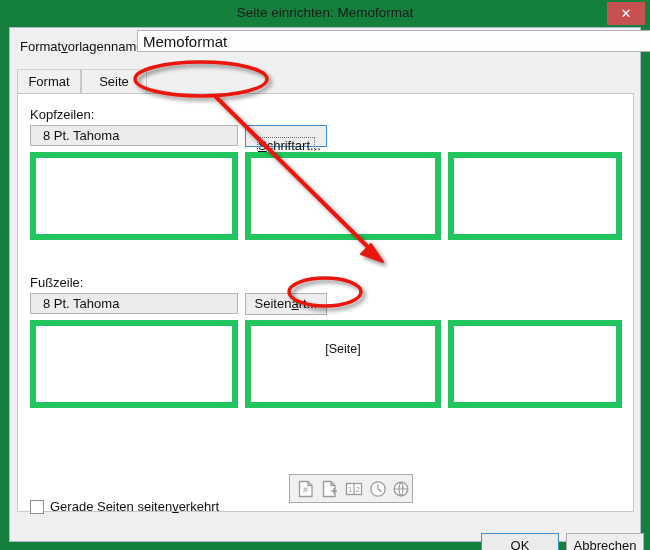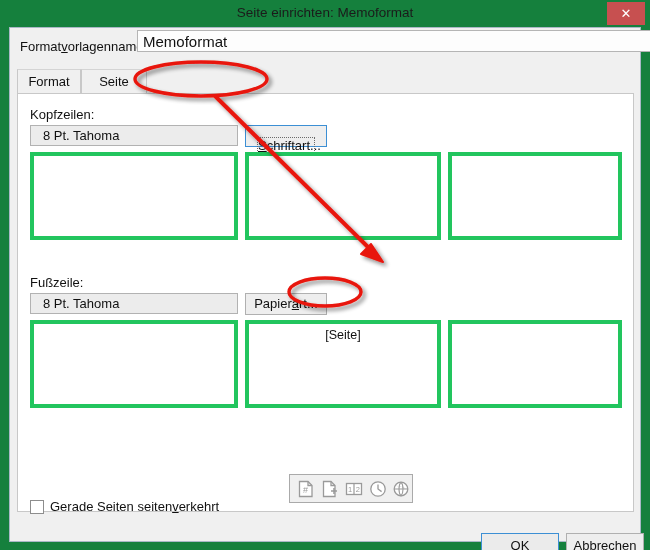--- a/index.html
+++ b/index.html
@@ -197,25 +197,25 @@
   }
   .font-button .inner-focus {
     display: block;
     line-height: 20px;
   }
 
   .preview-box {
     position: absolute;
     box-sizing: border-box;
     background: #ffffff;
-    border: 4px solid #22c55e;
+    border: 6px solid #22c55e;
     font-size: 12.5px;
     color: #111;
     text-align: center;
-    padding-top: 4px;
+    padding-top: 16px;
     overflow: hidden;
   }
 
   
   #insert-toolbar {
     position: absolute;
     left: 271px;
     top: 380px;
     width: 124px;
     height: 29px;
@@ -332,21 +332,21 @@
 
       <div class="preview-box" style="left:12px; top:58px; width:208px; height:88px;"></div>
       <div class="preview-box" style="left:227px; top:58px; width:196px; height:88px;"></div>
       <div class="preview-box" style="left:430px; top:58px; width:174px; height:88px;"></div>
 
       <div class="section-label" style="left:12px; top:181px;">Fußzeile:</div>
 
       <div class="font-display" style="left:12px; top:199px; width:208px;">8 Pt. Tahoma</div>
 
       <button class="font-button" style="left:227px; top:199px; width:82px;">
-        <span class="inner-focus"><span>Papier</span><u>a</u><span>rt...</span></span>
+        <span class="inner-focus"><span>Seiten</span><u>a</u><span>rt...</span></span>
       </button>
 
       <div class="preview-box" style="left:12px; top:226px; width:208px; height:88px;"></div>
       <div class="preview-box" style="left:227px; top:226px; width:196px; height:88px;">[Seite]</div>
       <div class="preview-box" style="left:430px; top:226px; width:174px; height:88px;"></div>
 
       <div id="insert-toolbar">
         <span class="tool-icon" style="left:6px;">
           <svg width="20" height="20" viewBox="0 0 20 20">
             <path d="M3.5 2.5 H12 L16 6.5 V17.5 H3.5 Z" fill="#ffffff" stroke="#9a9a9a" stroke-width="1.3"></path>

